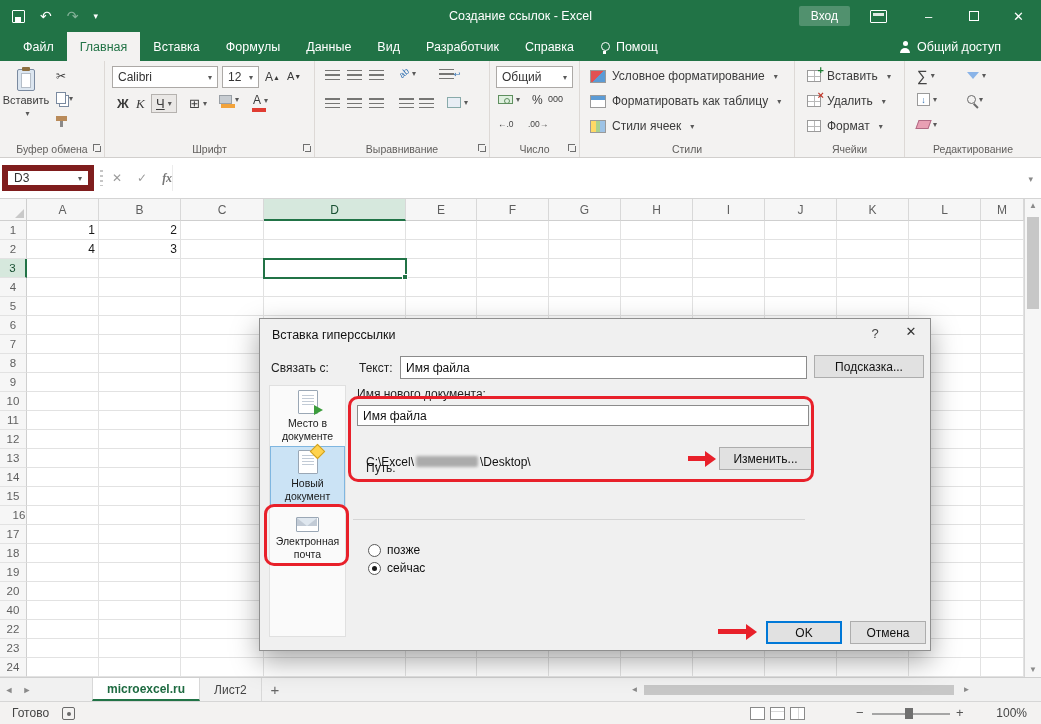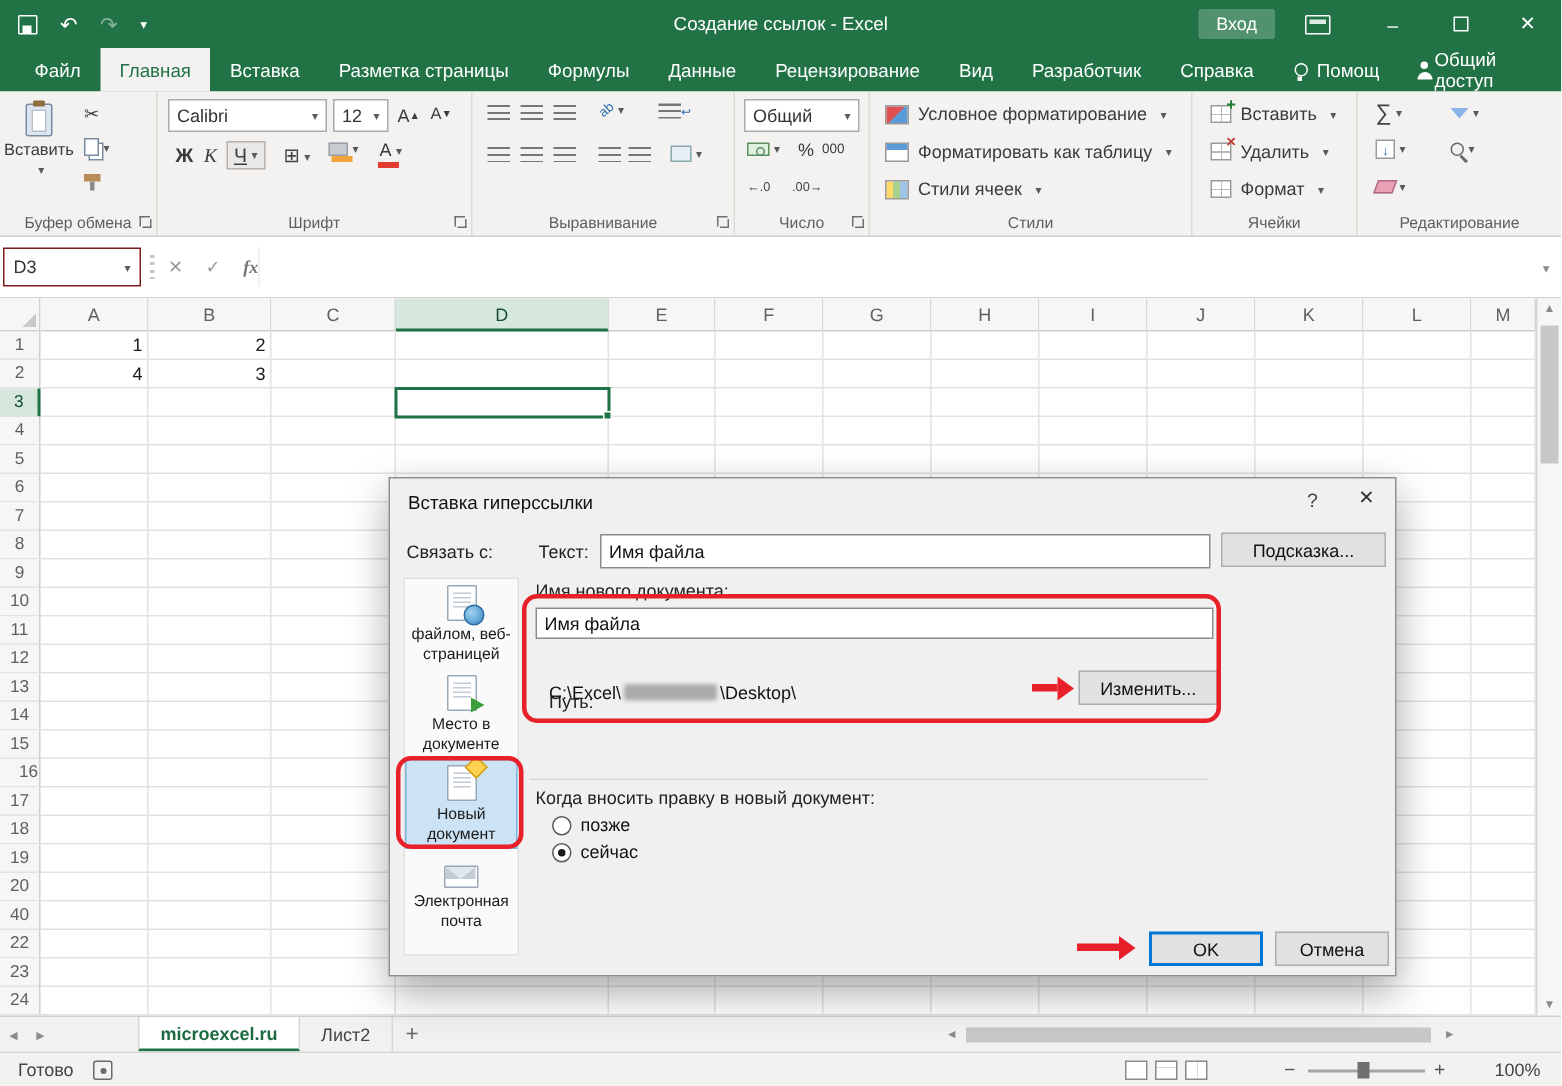--- a/index.html
+++ b/index.html
@@ -83,21 +83,21 @@
   
   .sum-g{font-size:15px;color:#444;}
   .funnel{width:0;height:0;border-left:6px solid transparent;border-right:6px solid transparent;border-top:7px solid #8ab4e8;position:relative;}
   .filld{width:13px;height:13px;border:1px solid #9a9a9a;text-align:center;line-height:12px;font-size:9px;color:#2f6fb1;background:#fff;}
   .mag{width:9px;height:9px;border:1.5px solid #6a6a6a;border-radius:50%;position:relative;}
   .mag::after{content:"";position:absolute;right:-4px;bottom:-3px;width:6px;height:1.5px;background:#6a6a6a;transform:rotate(45deg);}
   .eras{width:13px;height:9px;background:#e8a0b4;border:1px solid #b06a84;transform:skewX(-20deg);}
 
   
   .fbar{position:absolute;top:158px;left:0;right:0;height:41px;background:#fff;border-bottom:1px solid #d4d4d4;}
-  .namebox{position:absolute;left:2px;top:7px;width:92px;height:26px;border:1px solid #7f1d1d;display:flex;align-items:center;padding:0 6px;font-size:12px;color:#333;}
+  .namebox{position:absolute;left:2px;top:7px;width:92px;height:26px;border:6px solid #7f1d1d;display:flex;align-items:center;padding:0 6px;font-size:12px;color:#333;}
   .namebox .cr{margin-left:auto;}
   .fsep{position:absolute;left:100px;top:12px;width:3px;height:16px;background:repeating-linear-gradient(to bottom,#c6c6c6 0,#c6c6c6 2px,transparent 2px,transparent 5px);}
   .fxbtns{position:absolute;left:112px;top:7px;height:26px;display:flex;align-items:center;gap:15px;color:#9b9b9b;font-size:12px;}
   .fx-g{font-style:italic;font-family:"Liberation Serif",serif;font-weight:bold;color:#777;}
   .finput{position:absolute;left:172px;top:7px;right:28px;height:26px;border-left:1px solid #ececec;}
   .fexpand{position:absolute;right:8px;top:16px;font-size:9px;color:#8a8a8a;}
 
   
   .sheet{position:absolute;top:199px;left:0;width:1024px;height:478px;background:#fff;}
   .cornercell{position:absolute;left:0;top:0;width:27px;height:22px;background:#f6f6f6;border-right:1px solid #cfcfcf;border-bottom:1px solid #cfcfcf;}
@@ -205,24 +205,22 @@
         <span class="maxbox"></span>
       </div>
     <div class="wbtn close">✕</div>
   </div>
 
   <div class="tabrow">
     <span id="tabstrip" style="display:flex;">
         <div class="rtab">Файл</div>
         <div class="rtab active">Главная</div>
         <div class="rtab">Вставка</div>
-        <div class="rtab">Разметка страницы</div>
         <div class="rtab">Формулы</div>
         <div class="rtab">Данные</div>
-        <div class="rtab">Рецензирование</div>
         <div class="rtab">Вид</div>
         <div class="rtab">Разработчик</div>
         <div class="rtab">Справка</div>
       </span>
     <div class="helptab">
       <span class="bulb"></span>
       <span>Помощ</span>
     </div>
     <div class="sharetab">
       <span class="person"></span>
@@ -564,45 +562,40 @@
   <div class="dialog">
     <div class="dlg-title">Вставка гиперссылки</div>
     <div class="dlg-help">?</div>
     <div class="dlg-close">✕</div>
     <div class="dlg-linkto">Связать с:</div>
     <div class="dlg-textlabel">Текст:</div>
     <input class="dlg-input ti" value="Имя файла" style="">
     <div class="dlg-btn screentip">Подсказка...</div>
     <div class="dlg-sidebar" id="dlgsidebar">
         <div class="sbitem">
-          <span class="sicon file-web"></span>
-          <span class="sblabel">файлом, веб-страницей</span>
-        </div>
-        <div class="sbitem">
           <span class="sicon place-in-document"></span>
           <span class="sblabel">Место в документе</span>
         </div>
         <div class="sbitem selected">
           <span class="sicon new-document"></span>
           <span class="sblabel">Новый документ</span>
         </div>
         <div class="sbitem">
           <span class="sicon email"></span>
           <span class="sblabel">Электронная почта</span>
         </div>
       </div>
     <div class="lbl nd">Имя нового документа:</div>
     <input class="dlg-input ni" value="Имя файла" style="">
     <div class="lbl pth">Путь:</div>
     <div class="pathvalue">
       <span>C:\Excel\</span><span class="redacted"></span><span>\Desktop\</span>
     </div>
     <div class="dlg-btn changebtn">Изменить...</div>
     <div class="dlg-sep"></div>
-    <div class="lbl when">Когда вносить правку в новый документ:</div>
     <div class="radio-row r1">
       <span class="radio"></span>
       <span>позже</span>
     </div>
     <div class="radio-row r2">
       <span class="radio checked"></span>
       <span>сейчас</span>
     </div>
     <div class="dlg-btn okbtn">OK</div>
     <div class="dlg-btn cancelbtn">Отмена</div>

